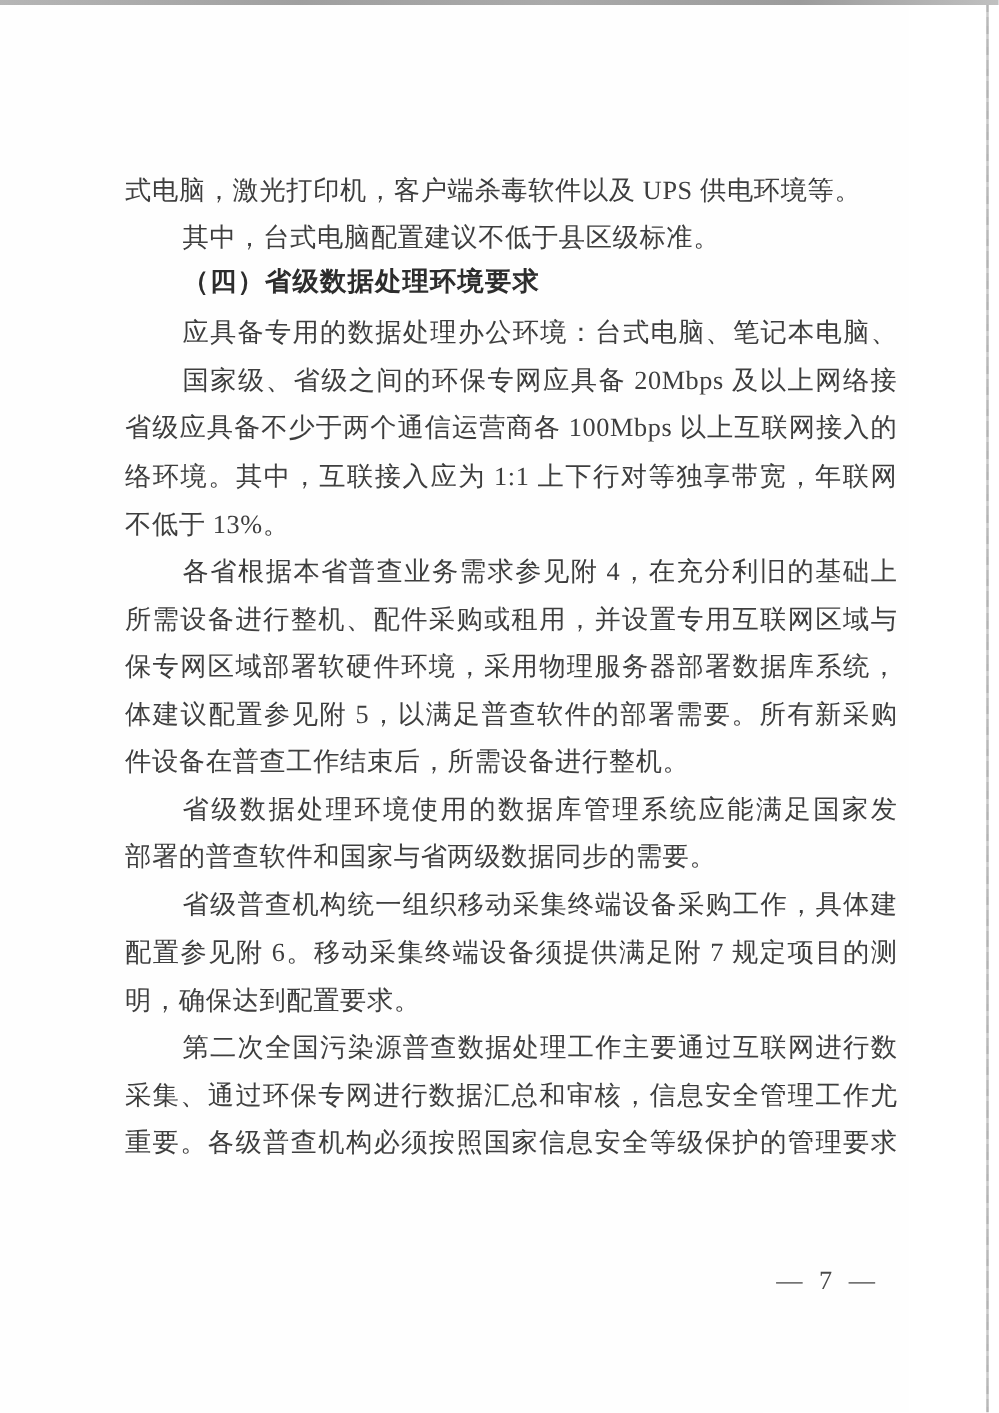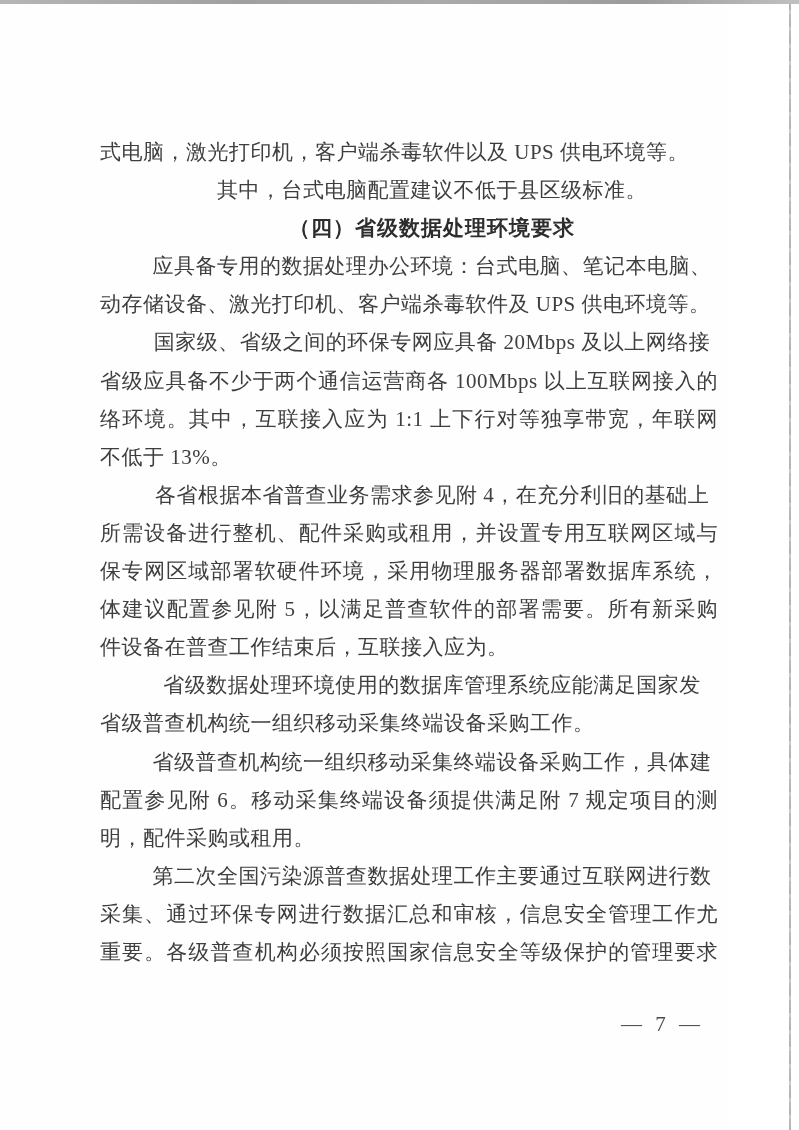--- a/index.html
+++ b/index.html
@@ -45,25 +45,26 @@
     line-height: 38.1px;
     white-space: nowrap;
     text-align: left;
   }
   .line.full {
     white-space: normal;
     text-align: justify;
     text-align-last: justify;
     overflow: hidden;
   }
-  .line.indent { padding-left: 46px; text-align: center; }
+  .line.indent { padding-left: 46px; }
   .line.heading {
     font-weight: bold;
     color: #2d2d2d;
     letter-spacing: 1px;
+    font-family: Liberation Mono, monospace;
   }
   .page-number {
     position: absolute;
     left: 560px;
     top: 1005px;
     width: 158px;
     height: 38px;
     line-height: 38px;
     text-align: right;
     padding-right: 14px;
@@ -77,34 +78,33 @@
 
 <div class="page">
   <div class="scan-top-strip"></div>
   <div class="scan-right-line"></div>
 
   <div class="content">
       <div class="line">式电脑，激光打印机，客户端杀毒软件以及 UPS 供电环境等。</div>
       <div class="line indent">其中，台式电脑配置建议不低于县区级标准。</div>
       <div class="line indent heading">（四）省级数据处理环境要求</div>
       <div class="line indent full">应具备专用的数据处理办公环境：台式电脑、笔记本电脑、移</div>
-      <div class="line">动存储设备、激光打印机、客户端杀毒软件及 UPS 供电环境等。</div>
       <div class="line indent full">国家级、省级之间的环保专网应具备 20Mbps 及以上网络接入，</div>
       <div class="line full">省级应具备不少于两个通信运营商各 100Mbps 以上互联网接入的网</div>
       <div class="line full">络环境。其中，互联接入应为 1:1 上下行对等独享带宽，年联网率</div>
       <div class="line">不低于 13%。</div>
       <div class="line indent full">各省根据本省普查业务需求参见附 4，在充分利旧的基础上选择</div>
       <div class="line full">所需设备进行整机、配件采购或租用，并设置专用互联网区域与环</div>
       <div class="line full">保专网区域部署软硬件环境，采用物理服务器部署数据库系统，具</div>
       <div class="line full">体建议配置参见附 5，以满足普查软件的部署需要。所有新采购软硬</div>
-      <div class="line">件设备在普查工作结束后，互联接入应为。</div>
+      <div class="line">件设备在普查工作结束后，所需设备进行整机。</div>
       <div class="line indent full">省级数据处理环境使用的数据库管理系统应能满足国家发放、</div>
-      <div class="line">省级普查机构统一组织移动采集终端设备采购工作。</div>
+      <div class="line">部署的普查软件和国家与省两级数据同步的需要。</div>
       <div class="line indent full">省级普查机构统一组织移动采集终端设备采购工作，具体建议</div>
       <div class="line full">配置参见附 6。移动采集终端设备须提供满足附 7 规定项目的测试证</div>
-      <div class="line">明，配件采购或租用。</div>
+      <div class="line">明，确保达到配置要求。</div>
       <div class="line indent full">第二次全国污染源普查数据处理工作主要通过互联网进行数据</div>
       <div class="line full">采集、通过环保专网进行数据汇总和审核，信息安全管理工作尤为</div>
       <div class="line full">重要。各级普查机构必须按照国家信息安全等级保护的管理要求和</div>
     </div>
 
   <div class="page-number">— 7 —</div>
 </div>
 
 </body></html>

